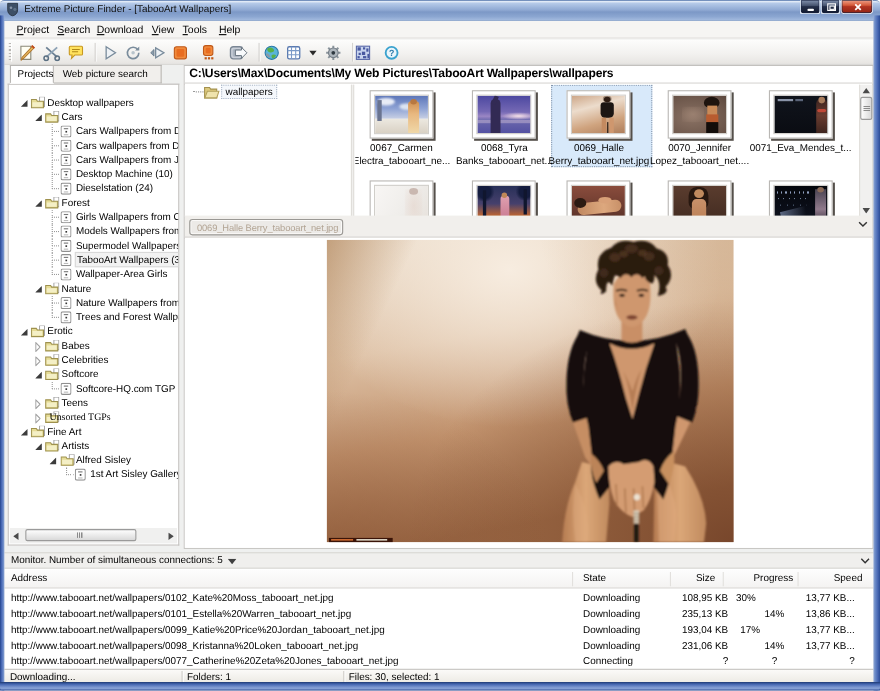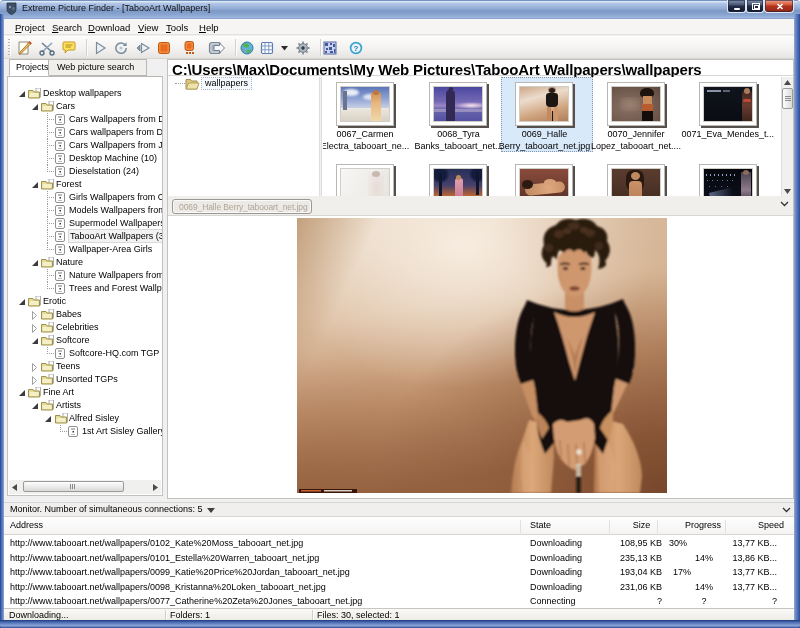--- a/index.html
+++ b/index.html
@@ -48,21 +48,21 @@
 #tab1 { left:2px; width:40px; background:#fff; border-bottom:1px solid #fff; z-index:2; }
 #tab2 { left:41px; width:99px; border-left:none; padding-left:9px; }
 #treepanel { left:7px; top:76px; width:156px; height:420px; background:#fff; border:1px solid #c3c1be; border-top:1px solid #b9b7b4; }
 #tree { position:absolute; left:0; top:1px; width:154px; height:400px; overflow:hidden; }
 .trow { position:absolute; height:13px; line-height:12px; white-space:nowrap; }
 .trow .txt { position:absolute; top:0; }
 #hscroll { position:absolute; left:1px; top:403px; width:152px; height:14px; background:#f0f0ef; }
 
 #rightpanel { left:167px; top:59px; width:627px; height:440px; background:#fff; border:1px solid #c3c1be; }
 #addrbar { position:absolute; left:0; top:0; width:625px; height:16px; background:#fff; border-bottom:1px solid #d8d6d3; }
-#addrbar b { position:absolute; left:4px; top:1px; font-size:15px; letter-spacing:-0.15px; }
+#addrbar b { position:absolute; left:4px; top:1px; font-size:11px; letter-spacing:-0.15px; }
 #folderpane { position:absolute; left:0; top:17px; width:151px; height:120px; background:#fff; }
 #fsplit { position:absolute; left:151px; top:17px; width:3px; height:120px; background:#f0efed; border-left:1px solid #e0deda; border-right:1px solid #e0deda; }
 #thumbpane { position:absolute; left:155px; top:17px; width:458px; height:120px; background:#fff; overflow:hidden; }
 #vscroll { position:absolute; left:613px; top:17px; width:12px; height:120px; background:#f1f0ef; border-left:1px solid #e0deda; }
 #prevtabs { position:absolute; left:0; top:136px; width:625px; height:20px; background:#f1efec; border-bottom:1px solid #d8d6d3; }
 #prevtab { position:absolute; left:4px; top:3px; width:140px; height:15px; background:#eceae7; border:1px solid #9a9894; border-radius:3px; box-shadow:inset 0 0 0 1px #fbfaf9; color:#b2a494; font-size:8.5px; padding:2px 0 0 6px; letter-spacing:-0.1px; white-space:nowrap; overflow:hidden; }
 #preview { position:absolute; left:0; top:157px; width:625px; height:281px; background:#fff; }
 #pimg { position:absolute; left:129px; top:1px; width:370px; height:275px; }
 
 #monitor { left:4px; top:502px; width:790px; height:106px; background:#fff; }
@@ -455,21 +455,21 @@
       </div>
 <div class="trow" style="top:295px;left:0;width:154px">
         <svg class="abs" style="left:24px;top:3px" width="5" height="9">
           <path d="M0.5 0.5 L4.5 4.5 L0.5 8.5 Z" fill="#fff" stroke="#a0a0a0" stroke-width="1"></path>
         </svg>
         <svg class="abs" style="left:33px;top:1px" width="13" height="11">
           <rect x="8" y="0" width="4.5" height="9" fill="#fff" stroke="#999" stroke-width="0.8"></rect>
           <path d="M0.5 2.5 L5 2.5 L6 4 L11.5 4 L11.5 10 L0.5 10 Z" fill="#e6dc96" stroke="#9e914e" stroke-width="1"></path>
           <path d="M1.5 5 L10.5 5 L10.5 9 L1.5 9 Z" fill="#f4efc6"></path>
         </svg>
-        <span class="txt" style="left:48px;">Unsorted TGPs</span>
+        <span class="txt" style="left:37px;font-family:Liberation Serif, serif;">Unsorted TGPs</span>
       </div>
 <div class="trow" style="top:308px;left:0;width:154px">
         <svg class="abs" style="left:11px;top:4px" width="7" height="7">
           <path d="M6 0 L6 6 L0 6 Z" fill="#3c3c3c"></path>
         </svg>
         <svg class="abs" style="left:20px;top:1px" width="13" height="11">
           <rect x="8" y="0" width="4.5" height="9" fill="#fff" stroke="#999" stroke-width="0.8"></rect>
           <path d="M0.5 2.5 L5 2.5 L6 4 L11.5 4 L11.5 10 L0.5 10 Z" fill="#e6dc96" stroke="#9e914e" stroke-width="1"></path>
           <path d="M1.5 5 L10.5 5 L10.5 9 L1.5 9 Z" fill="#f4efc6"></path>
         </svg>

